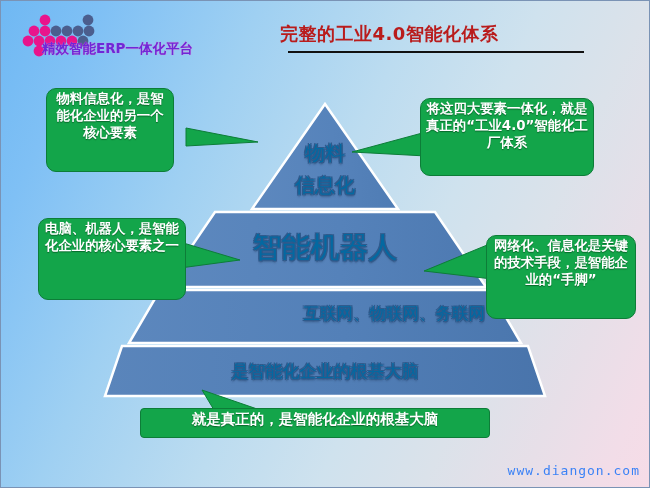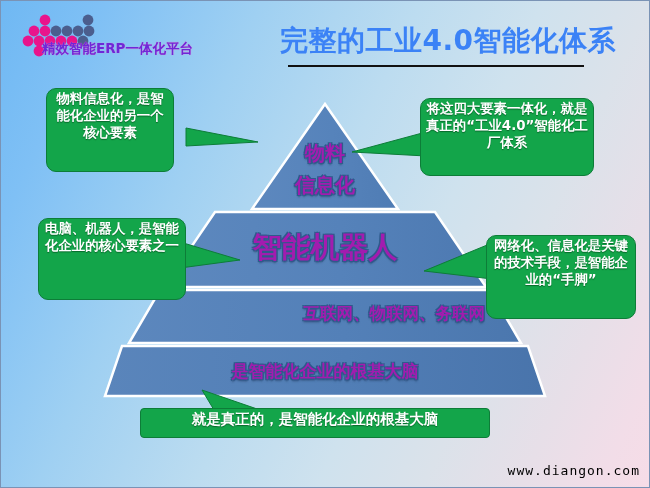--- a/index.html
+++ b/index.html
@@ -30,33 +30,33 @@
   .logo { position:absolute; left:14px; top:6px; width:250px; height:56px; }
   .logo svg { display:block; }
   .logo-text {
     position:absolute; left:42px; top:40px;
     font-size:13.5px; font-weight:bold; color:#6d28d9;
     letter-spacing:0px; white-space:nowrap;
     text-shadow:0 0 1px #ff7ac4;
   }
   .title {
     position:absolute; left:280px; top:22px; width:330px;
-    font-size:28px; font-weight:bold; color:#3b82f6;
+    font-size:18px; font-weight:bold; color:#b91c1c;
     letter-spacing:0.5px; white-space:nowrap;
   }
   .title::after {
     content:""; position:absolute; left:8px; bottom:-7px;
     width:296px; height:2px; background:#111;
   }
 
   
   .pyramid { position:absolute; left:0; top:0; width:650px; height:488px; }
 
   .tier-label {
-    position:absolute; color:#a21caf; font-weight:bold;
+    position:absolute; color:#0369a1; font-weight:normal;
     text-align:center; white-space:nowrap;
     text-shadow:
       -1.2px -1.2px 0 #2f5a8c, 1.2px -1.2px 0 #2f5a8c,
       -1.2px 1.2px 0 #2f5a8c, 1.2px 1.2px 0 #2f5a8c,
       0 2px 2px rgba(20,40,70,.5);
   }
   #t1a { left:260px; top:140px; width:130px; font-size:20px; }
   #t1b { left:250px; top:172px; width:150px; font-size:20px; }
   #t2  { left:205px; top:228px; width:240px; font-size:29px; }
   #t3  { left:165px; top:303px; width:320px; font-size:16.5px;text-align:right; }
@@ -87,21 +87,21 @@
   #c-midright { left:486px; top:235px; width:150px; height:84px; }
   #c-midright .txt { font-size:13.4px; }
   #c-bottom   { left:140px; top:408px; width:350px; height:30px; border-radius:4px; }
   #c-bottom .bubble { border-radius:4px; }
   #c-bottom .txt { font-size:14.5px; }
 
   
   .watermark {
     position:absolute; right:10px; bottom:10px;
     font-family:"DejaVu Sans Mono","Liberation Mono",monospace;
-    font-size:13px; color:#000000; letter-spacing:1px;
+    font-size:13px; color:#3b82f6; letter-spacing:1px;
   }
 </style>
 </head>
 <body>
 
 <div class="frame"></div>
 
 <div class="header">
 
   <div class="logo">

